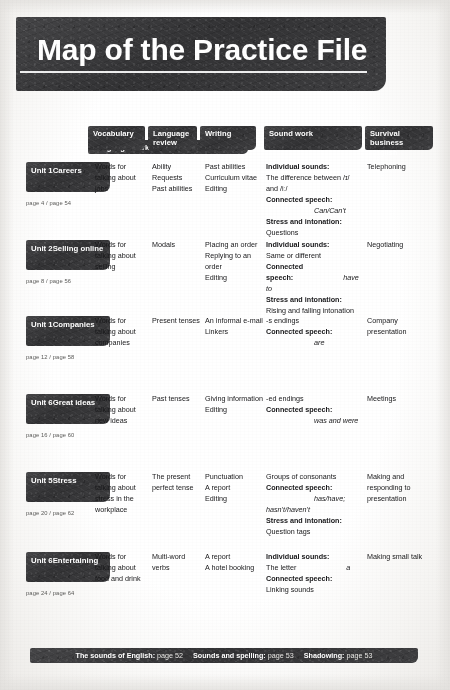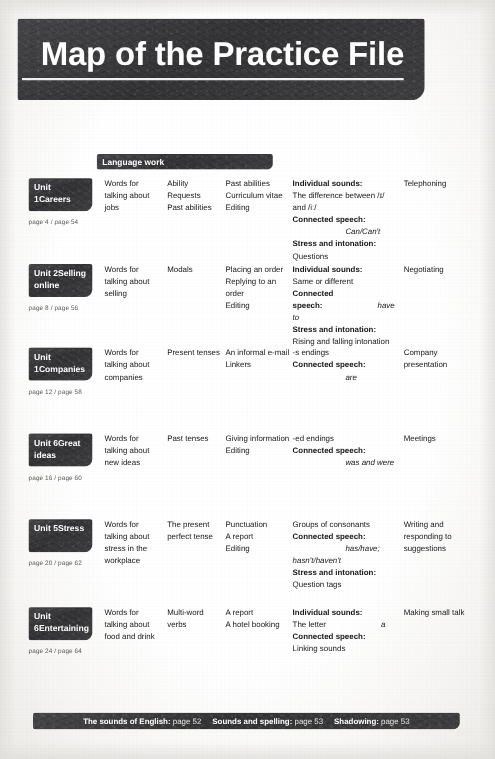--- a/index.html
+++ b/index.html
@@ -123,21 +123,21 @@
   }
 
   
   .rows { position: absolute; left: 0; top: 0; right: 0; bottom: 0; }
   .unit-row { position: absolute; left: 0; right: 0; }
 
   .unit-chip {
     position: absolute;
     left: 26px;
     top: 0;
-    width: 58px;
+    width: 84px;
     height: 30px;
     border-radius: 2px 2px 7px 2px;
     padding: 4px 5px 0 5px;
     box-sizing: border-box;
     font-size: 7.8px;
     font-weight: bold;
     line-height: 1.35;
   }
   .unit-pages {
     position: absolute;
@@ -203,20 +203,27 @@
   <div class="edge-b"></div>
 
   <div class="title-banner ink">
     <div class="title-text">Map of the Practice File</div>
   </div>
 
   <div class="hdr-row1">
     <div class="hdr-cell ink hc-lang-work">Language work</div>
   </div>
 
+  <div class="hdr-row2">
+    <div class="hdr-cell ink hc-vocab">Vocabulary</div>
+    <div class="hdr-cell ink hc-lang">Language review</div>
+    <div class="hdr-cell ink hc-write">Writing</div>
+    <div class="hdr-cell ink hc-sound">Sound work</div>
+    <div class="hdr-cell ink hc-surv">Survival business English</div>
+  </div>
 
   <div class="rows" id="unit-rows">
       <div class="unit-row" style="top: 162px;">
         <div class="unit-chip ink"><span class="line">Unit 1</span><span class="line">Careers</span></div>
         <div class="unit-pages">page 4 / page 54</div>
         <div class="cell c-vocab">
           <span class="line">Words for talking about jobs</span>
         </div>
         <div class="cell c-lang">
           <span class="line">Ability</span>
@@ -324,21 +331,21 @@
           <span class="line">Editing</span>
         </div>
         <div class="cell c-sound">
           <span class="line">Groups of consonants</span>
           <span class="line"><b>Connected speech:</b></span>
           <span class="line"><i>has/have; hasn't/haven't</i></span>
           <span class="line"><b>Stress and intonation:</b></span>
           <span class="line">Question tags</span>
         </div>
         <div class="cell c-surv">
-          <span class="line">Writing and responding to suggestions</span>
+          <span class="line">Making and responding to presentation</span>
         </div>
       </div>
       <div class="unit-row" style="top: 552px;">
         <div class="unit-chip ink"><span class="line">Unit 6</span><span class="line">Entertaining</span></div>
         <div class="unit-pages">page 24 / page 64</div>
         <div class="cell c-vocab">
           <span class="line">Words for talking about food and drink</span>
         </div>
         <div class="cell c-lang">
           <span class="line">Multi-word verbs</span>

